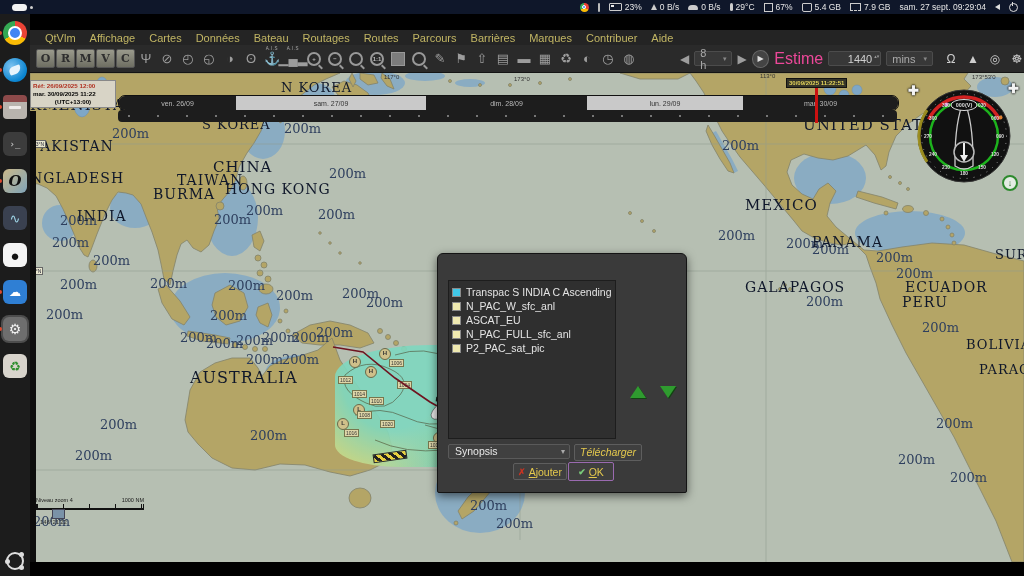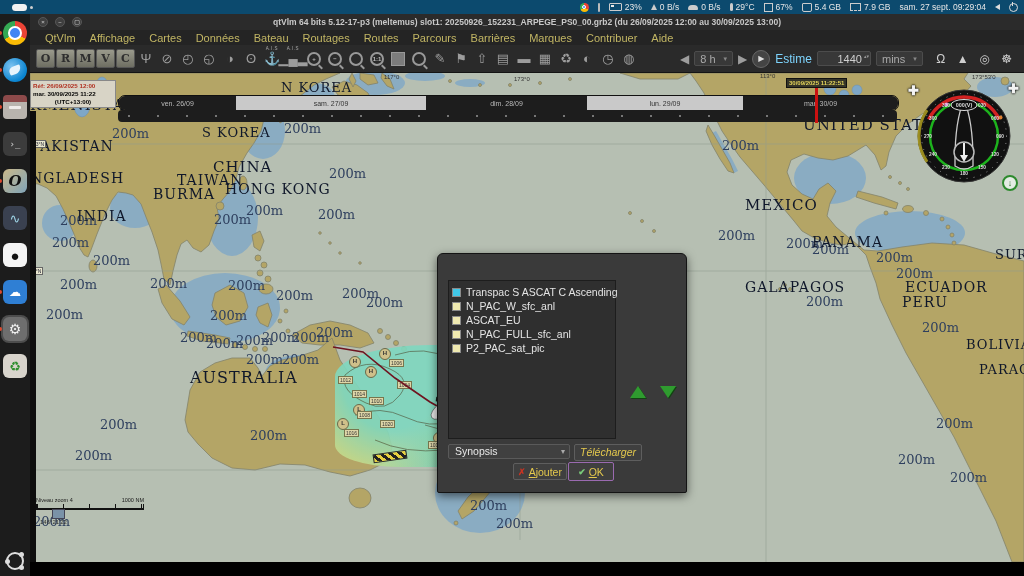--- a/index.html
+++ b/index.html
@@ -1,19 +1,19 @@
 <!DOCTYPE html>
 <html><head>
 <meta charset="utf-8">
 <style>
   html,body{margin:0;padding:0;background:#000;}
   #screen{position:relative;width:1024px;height:576px;overflow:hidden;background:#000;
     font-family:"Liberation Sans",sans-serif;-webkit-font-smoothing:antialiased;}
   
-  #sysbar{position:absolute;left:0;top:0;width:1024px;height:14px;background:#0c4a6e;color:#e6e6e6;
+  #sysbar{position:absolute;left:0;top:0;width:1024px;height:14px;background:#0f172a;color:#e6e6e6;
     font-size:8.5px;display:flex;align-items:center;}
   #sysbar .pill{position:absolute;left:12px;top:4px;width:15px;height:7px;background:#f2f2f2;border-radius:4px;}
   #sysbar .pilldot{position:absolute;left:30px;top:6px;width:3px;height:3px;background:#cfcfcf;border-radius:50%;}
   #tray{position:absolute;right:6px;top:0;height:14px;display:flex;align-items:center;gap:9px;}
   .stat{display:flex;align-items:center;gap:3px;}
   .sic{display:inline-block;}
   .sic.chrome{width:9px;height:9px;border-radius:50%;background:conic-gradient(#ea4335 0 33%,#fbbc05 33% 66%,#34a853 66% 100%);position:relative;}
   .sic.chrome::after{content:"";position:absolute;left:2.5px;top:2.5px;width:4px;height:4px;border-radius:50%;background:#4285f4;border:1px solid #fff;box-sizing:border-box;}
   .sic.pin{width:2px;height:9px;background:#bbb;border-radius:1px;}
   .sic.bat{width:11px;height:6px;border:1px solid #ccc;border-radius:1px;position:relative;}
@@ -71,21 +71,21 @@
   .tb.mag .g{position:relative;width:10px;height:10px;border:2px solid #999;border-radius:50%;font-size:6px;color:#bbb;
     display:flex;align-items:center;justify-content:center;font-weight:bold;}
   .tb.mag .g::after{content:"";position:absolute;right:-4px;bottom:-4px;width:5px;height:2px;background:#999;transform:rotate(45deg);}
   .tb.sq .g{width:12px;height:12px;background:#7c7c7c;border:1px solid #999;}
   #tbright{position:absolute;left:650px;top:0;height:27px;display:flex;align-items:center;gap:5px;color:#bdbdbd;}
   .tb-arrow{font-size:12px;color:#9d9d9d;}
   .tb-select{background:#383838;border:1px solid #4c4c4c;border-radius:2px;color:#a9a9a9;font-size:11px;
     padding:1px 5px;display:flex;gap:8px;align-items:center;height:15px;box-sizing:border-box;}
   .tb-play{width:16px;height:16px;border-radius:50%;background:#444;border:1px solid #666;color:#ddd;font-size:8px;
     display:flex;align-items:center;justify-content:center;}
-  #estime{font-size:12px;color:#7dd3fc;}
+  #estime{font-size:16px;color:#ec4899;}
   #simspin{background:#383838;border:1px solid #4c4c4c;border-radius:2px;color:#cfcfcf;font-size:11px;height:15px;
     width:54px;display:flex;align-items:center;justify-content:flex-end;padding-right:8px;box-sizing:border-box;position:relative;}
   #simspin::after{content:"▴▾";position:absolute;right:1px;top:1px;font-size:5px;color:#999;letter-spacing:0;width:5px;line-height:6px;}
   
   #map{position:absolute;left:30px;top:73px;width:994px;height:489px;background:#b6bfb2;overflow:hidden;}
   #leftstrip{position:absolute;left:0;top:38px;width:6px;height:451px;background:#0d0d0d;}
   .maplabel{position:absolute;color:#0f172a;font-family:"DejaVu Serif",serif;letter-spacing:1px;white-space:nowrap;}
   .dl{position:absolute;color:#2e3f5e;font-family:"DejaVu Serif",serif;font-size:13px;white-space:nowrap;}
   .gl{position:absolute;color:#333;font-size:6px;white-space:nowrap;}
   .gl.chip{background:#e9e7cf;border:1px solid #666;padding:0 1px;font-size:5px;color:#223;}
@@ -270,28 +270,20 @@
         <span class="di trash">♻</span>
 
       </div>
     </div>
   <div id="ubuntu">
       <i></i>
       <i></i>
       <i></i>
     </div>
 
-  <div id="titlebar">
-    <div id="winbtns">
-      <span class="wbtn">×</span>
-      <span class="wbtn">–</span>
-      <span class="wbtn">▢</span>
-    </div>
-    <span>qtVlm 64 bits 5.12-17-p3 (meltemus) slot1: 20250926_152231_ARPEGE_PS0_00.grb2 (du 26/09/2025 12:00 au 30/09/2025 13:00)</span>
-  </div>
 
   <div id="menubar">
 
   <span class="menu-item">QtVlm</span>
       <span class="menu-item">Affichage</span>
       <span class="menu-item">Cartes</span>
       <span class="menu-item">Données</span>
       <span class="menu-item">Bateau</span>
       <span class="menu-item">Routages</span>
       <span class="menu-item">Routes</span>
@@ -718,21 +710,21 @@
         <span class="dl" style="left: 756px; top: 163px;">200m</span>
         <span class="dl" style="left: 782px; top: 169px;">200m</span>
         <span class="dl" style="left: 618px; top: 245px;">200m</span>
         <span class="dl" style="left: 3px; top: 441px;">200m</span>
       </div>
     <div>
 
     <span class="maplabel" style="left: 8px; top: 20px; font-size: 10px;">Sea</span>
         <span class="maplabel" style="left: 0px; top: 23px; font-size: 15px;">KMENISTAN</span>
         <span class="maplabel" style="left: 251px; top: 7px; font-size: 13px;">N KOREA</span>
-        <span class="maplabel" style="left: 172px; top: 52px; font-size: 13px;">S KOREA</span>
+        <span class="maplabel" style="left: 172px; top: 44px; font-size: 13px;">S KOREA</span>
         <span class="maplabel" style="left: 183px; top: 85px; font-size: 15px;">CHINA</span>
         <span class="maplabel" style="left: 147px; top: 99px; font-size: 14px;">TAIWAN</span>
         <span class="maplabel" style="left: 123px; top: 113px; font-size: 14px;">BURMA</span>
         <span class="maplabel" style="left: 195px; top: 108px; font-size: 14px;">HONG KONG</span>
         <span class="maplabel" style="left: 1px; top: 65px; font-size: 14px;">PAKISTAN</span>
         <span class="maplabel" style="left: 0px; top: 97px; font-size: 14px;">NGLADESH</span>
         <span class="maplabel" style="left: 47px; top: 135px; font-size: 14px;">INDIA</span>
         <span class="maplabel" style="left: 160px; top: 295px; font-size: 16px;">AUSTRALIA</span>
         <span class="maplabel" style="left: 773px; top: 43px; font-size: 15px;">UNITED STATES</span>
         <span class="maplabel" style="left: 715px; top: 123px; font-size: 15px;">MEXICO</span>
@@ -820,21 +812,21 @@
       <div class="bar"></div>
     </div>
     <div id="miniboat"></div>
 
     
     <div id="dialog">
       <div id="dlg-list">
 
           <div class="li">
             <span class="cb" style="background: rgb(65, 200, 232);"></span>
-            <span>Transpac S ASCAT C Ascending</span>
+            <span>Transpac S INDIA C Ascending</span>
           </div>
 
           <div class="li">
             <span class="cb" style="background: rgb(239, 233, 176);"></span>
             <span>N_PAC_W_sfc_anl</span>
           </div>
 
           <div class="li">
             <span class="cb" style="background: rgb(239, 233, 176);"></span>
             <span>ASCAT_EU</span>

